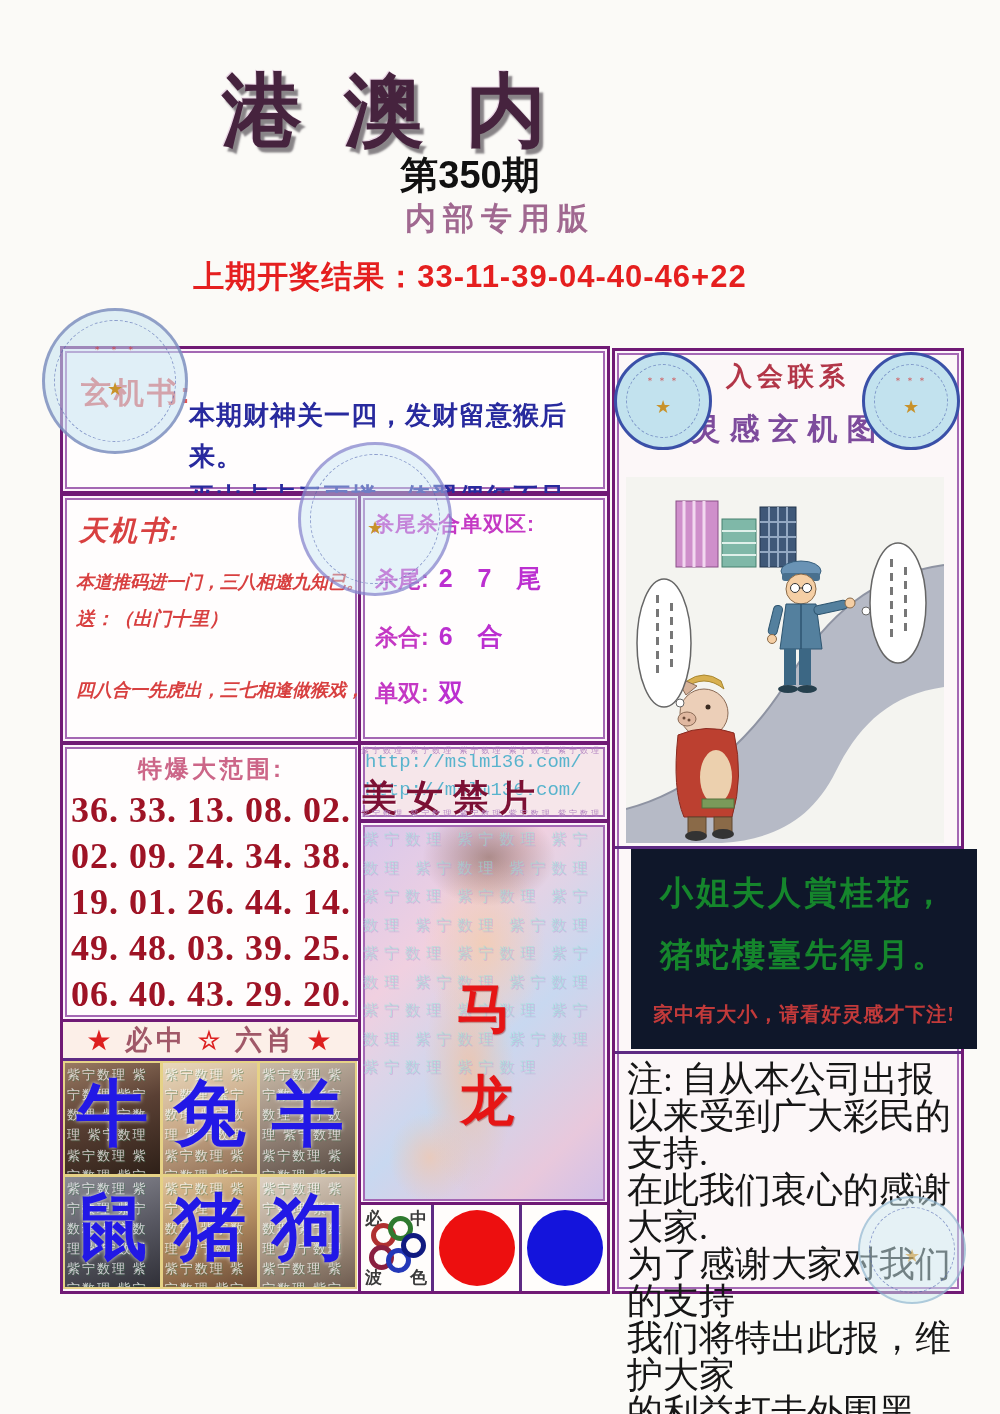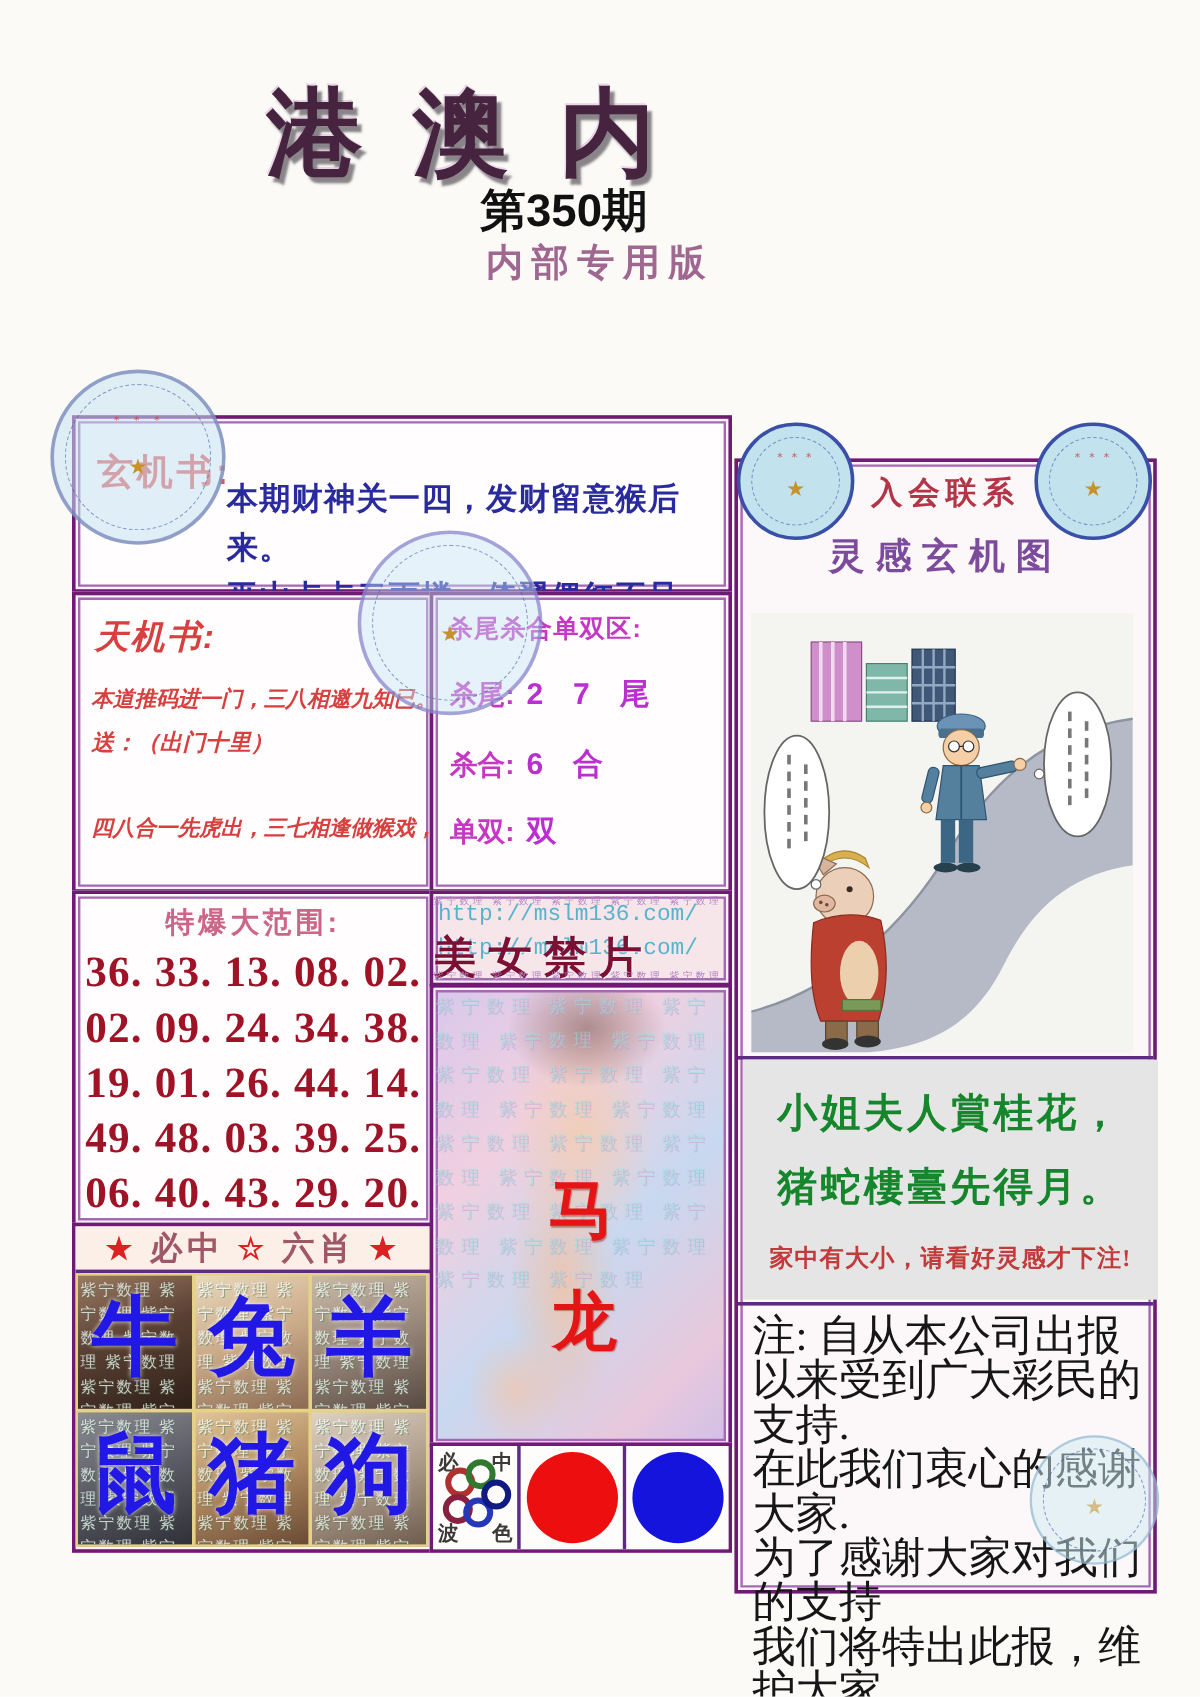--- a/index.html
+++ b/index.html
@@ -99,29 +99,29 @@
   .cnw{left:4px;top:2px;} .cne{right:4px;top:2px;} .csw{left:4px;bottom:2px;} .cse{right:4px;bottom:2px;}
   .ring{position:absolute;width:15px;height:15px;border-radius:50%;border:5px solid;}
   .r1{left:10px;top:18px;border-color:#b03030;} .r2{left:27px;top:11px;border-color:#2f7a2f;}
   .r3{left:8px;top:40px;border-color:#8a2040;} .r4{left:25px;top:43px;border-color:#2438b8;}
   .r5{left:40px;top:28px;border-color:#101a80;}
   .ball{position:absolute;left:50%;top:50%;transform:translate(-50%,-50%);
         width:76px;height:76px;border-radius:50%;}
   .ball.red{background:#ed0f0f;} .ball.blue{background:#1414dc;}
 
   
-  .rightp{left:612px;top:348px;width:346px;height:940px;background:#fcf7f8;margin-top:34px;}
+  .rightp{left:612px;top:348px;width:346px;height:940px;background:#fcf7f8;}
   .join{position:absolute;left:0;top:8px;width:100%;text-align:center;font-size:26px;
         font-weight:700;color:#b23648;letter-spacing:5px;}
   .inspi{position:absolute;left:0;top:58px;width:100%;text-align:center;font-size:30px;
         font-weight:700;color:#7d4b9c;letter-spacing:9px;font-family:"Liberation Serif",serif;}
   .cartoon{position:absolute;left:11px;top:126px;width:318px;height:366px;background:#f4f4f0;}
   .divider{position:absolute;left:0;width:100%;border-top:3px solid #5e2b84;}
   .dv1{top:495px;} .dv2{top:700px;}
-  .greenbox{position:absolute;left:4px;top:498px;width:100%;height:200px;background:#e5e5e5;}
+  .greenbox{position:absolute;left:16px;top:498px;width:100%;height:200px;background:#0f172a;}
   .gline{position:absolute;left:0;width:100%;text-align:center;font-size:33px;font-weight:700;
          color:#15862c;letter-spacing:3px;font-family:"Liberation Serif",serif;}
   .g1{top:22px;} .g2{top:84px;}
   .rednote{position:absolute;left:0;top:152px;width:100%;text-align:center;font-size:20px;
            font-weight:700;color:#c23a3a;letter-spacing:1px;font-family:"Liberation Serif",serif;}
   .noteblock{position:absolute;left:12px;top:710px;width:326px;font-size:36px;color:#161616;
              line-height:37px;font-family:"Liberation Serif",serif;}
 
   
   .stamp{position:absolute;border-radius:50%;pointer-events:none;z-index:6;}
@@ -140,20 +140,21 @@
             border:2px solid rgba(130,170,200,.55);}
 </style>
 </head>
 <body>
 
 <div class="page">
 
   <div class="title">港澳内</div>
   <div class="issue">第350期</div>
   <div class="edition">内部专用版</div>
+  <div class="result">上期开奖结果：33-11-39-04-40-46+22</div>
 
   <section class="panel xuanji">
     <span class="xj-label">玄机书:</span>
     <div class="xj-lines">
       <div>本期财神关一四，发财留意猴后来。</div>
       <div>巫山点点云雨楼，倚翠偎红不足奇。</div>
     </div>
   </section>
 
   <section class="panel tianji">

